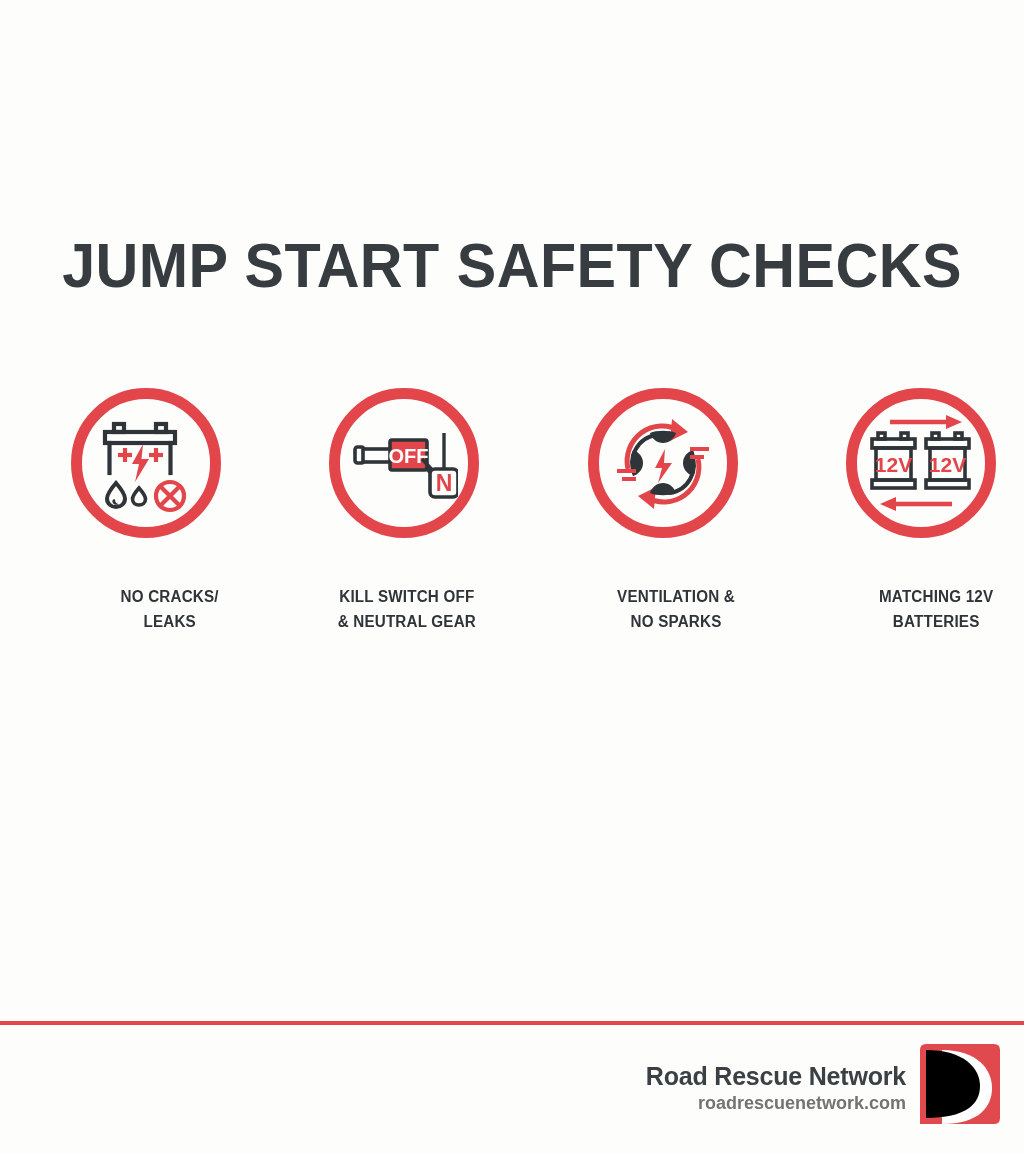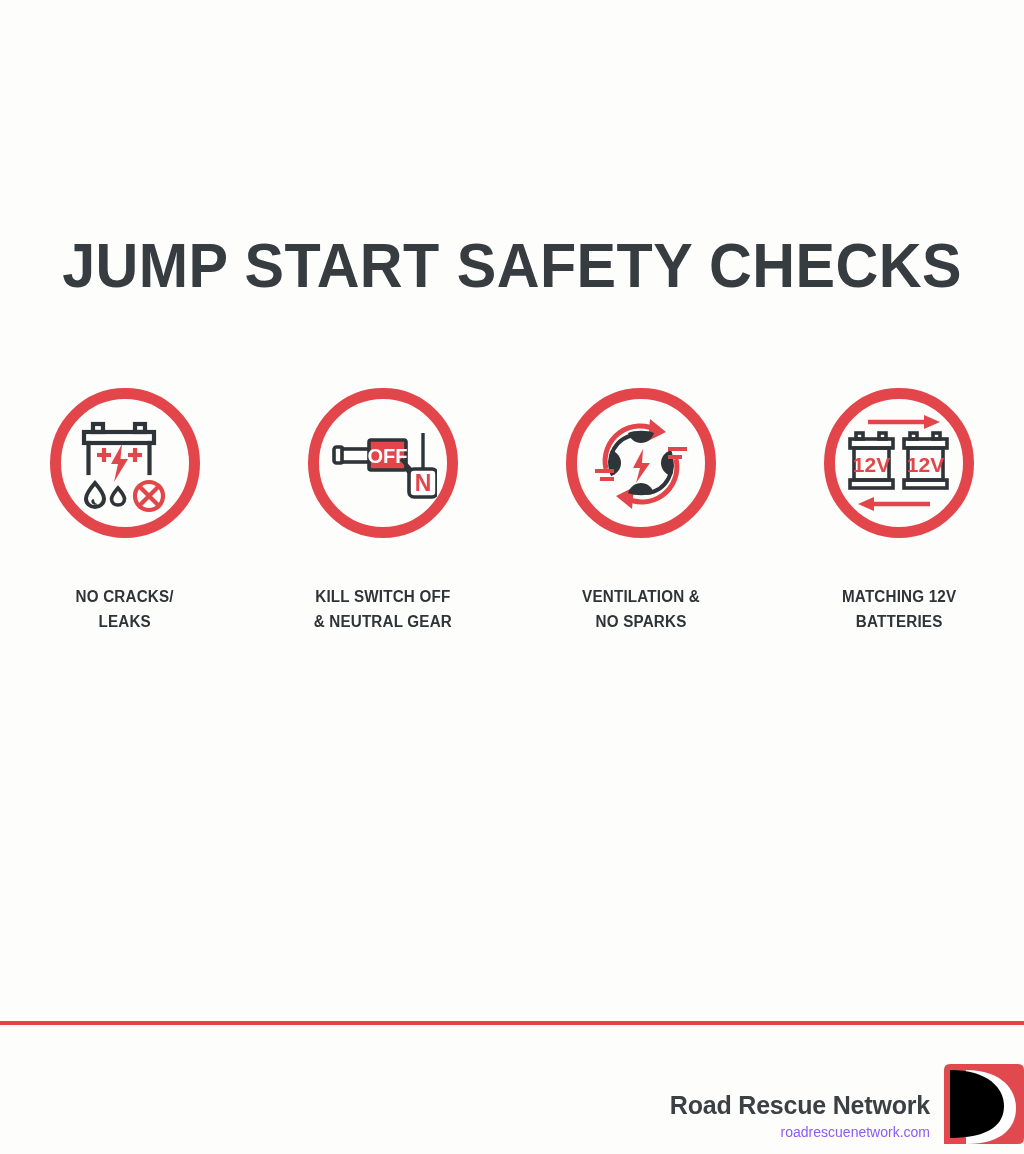--- a/index.html
+++ b/index.html
@@ -45,21 +45,21 @@
     width: 968px;
     display: flex;
     justify-content: space-between;
     align-items: flex-start;
   }
 
   .check-item {
     width: 193px;
     display: flex;
     flex-direction: column;
-    align-items: center;
+    align-items: flex-end;
   }
 
   .icon-circle {
     width: 150px;
     height: 150px;
     border-radius: 50%;
     border: 11px solid #e3464a;
     background: #fdfdfc;
     display: flex;
     align-items: center;
@@ -91,43 +91,44 @@
   }
 
   .footer {
     position: absolute;
     left: 0;
     top: 1044px;
     width: 1024px;
     height: 100px;
     display: flex;
     justify-content: flex-end;
-    align-items: flex-end;
+    align-items: flex-start;
+    padding-right: 24px;
   }
 
   .brand-text {
     text-align: right;
     padding-top: 17px;
     padding-right: 14px;
   }
 
   .brand-name {
     font-family: "Liberation Sans", sans-serif;
     font-size: 25px;
     font-weight: bold;
     color: #3b4044;
     letter-spacing: -0.2px;
     line-height: 30px;
   }
 
   .brand-url {
     font-family: "Liberation Sans", sans-serif;
-    font-size: 14px;
-    font-weight: normal;
-    color: #8b5cf6;
+    font-size: 18px;
+    font-weight: bold;
+    color: #737373;
     line-height: 24px;
   }
 
   .brand-logo { width: 80px; height: 80px; flex: 0 0 auto; }
 </style>
 </head>
 <body>
 
 <div id="poster">
 

